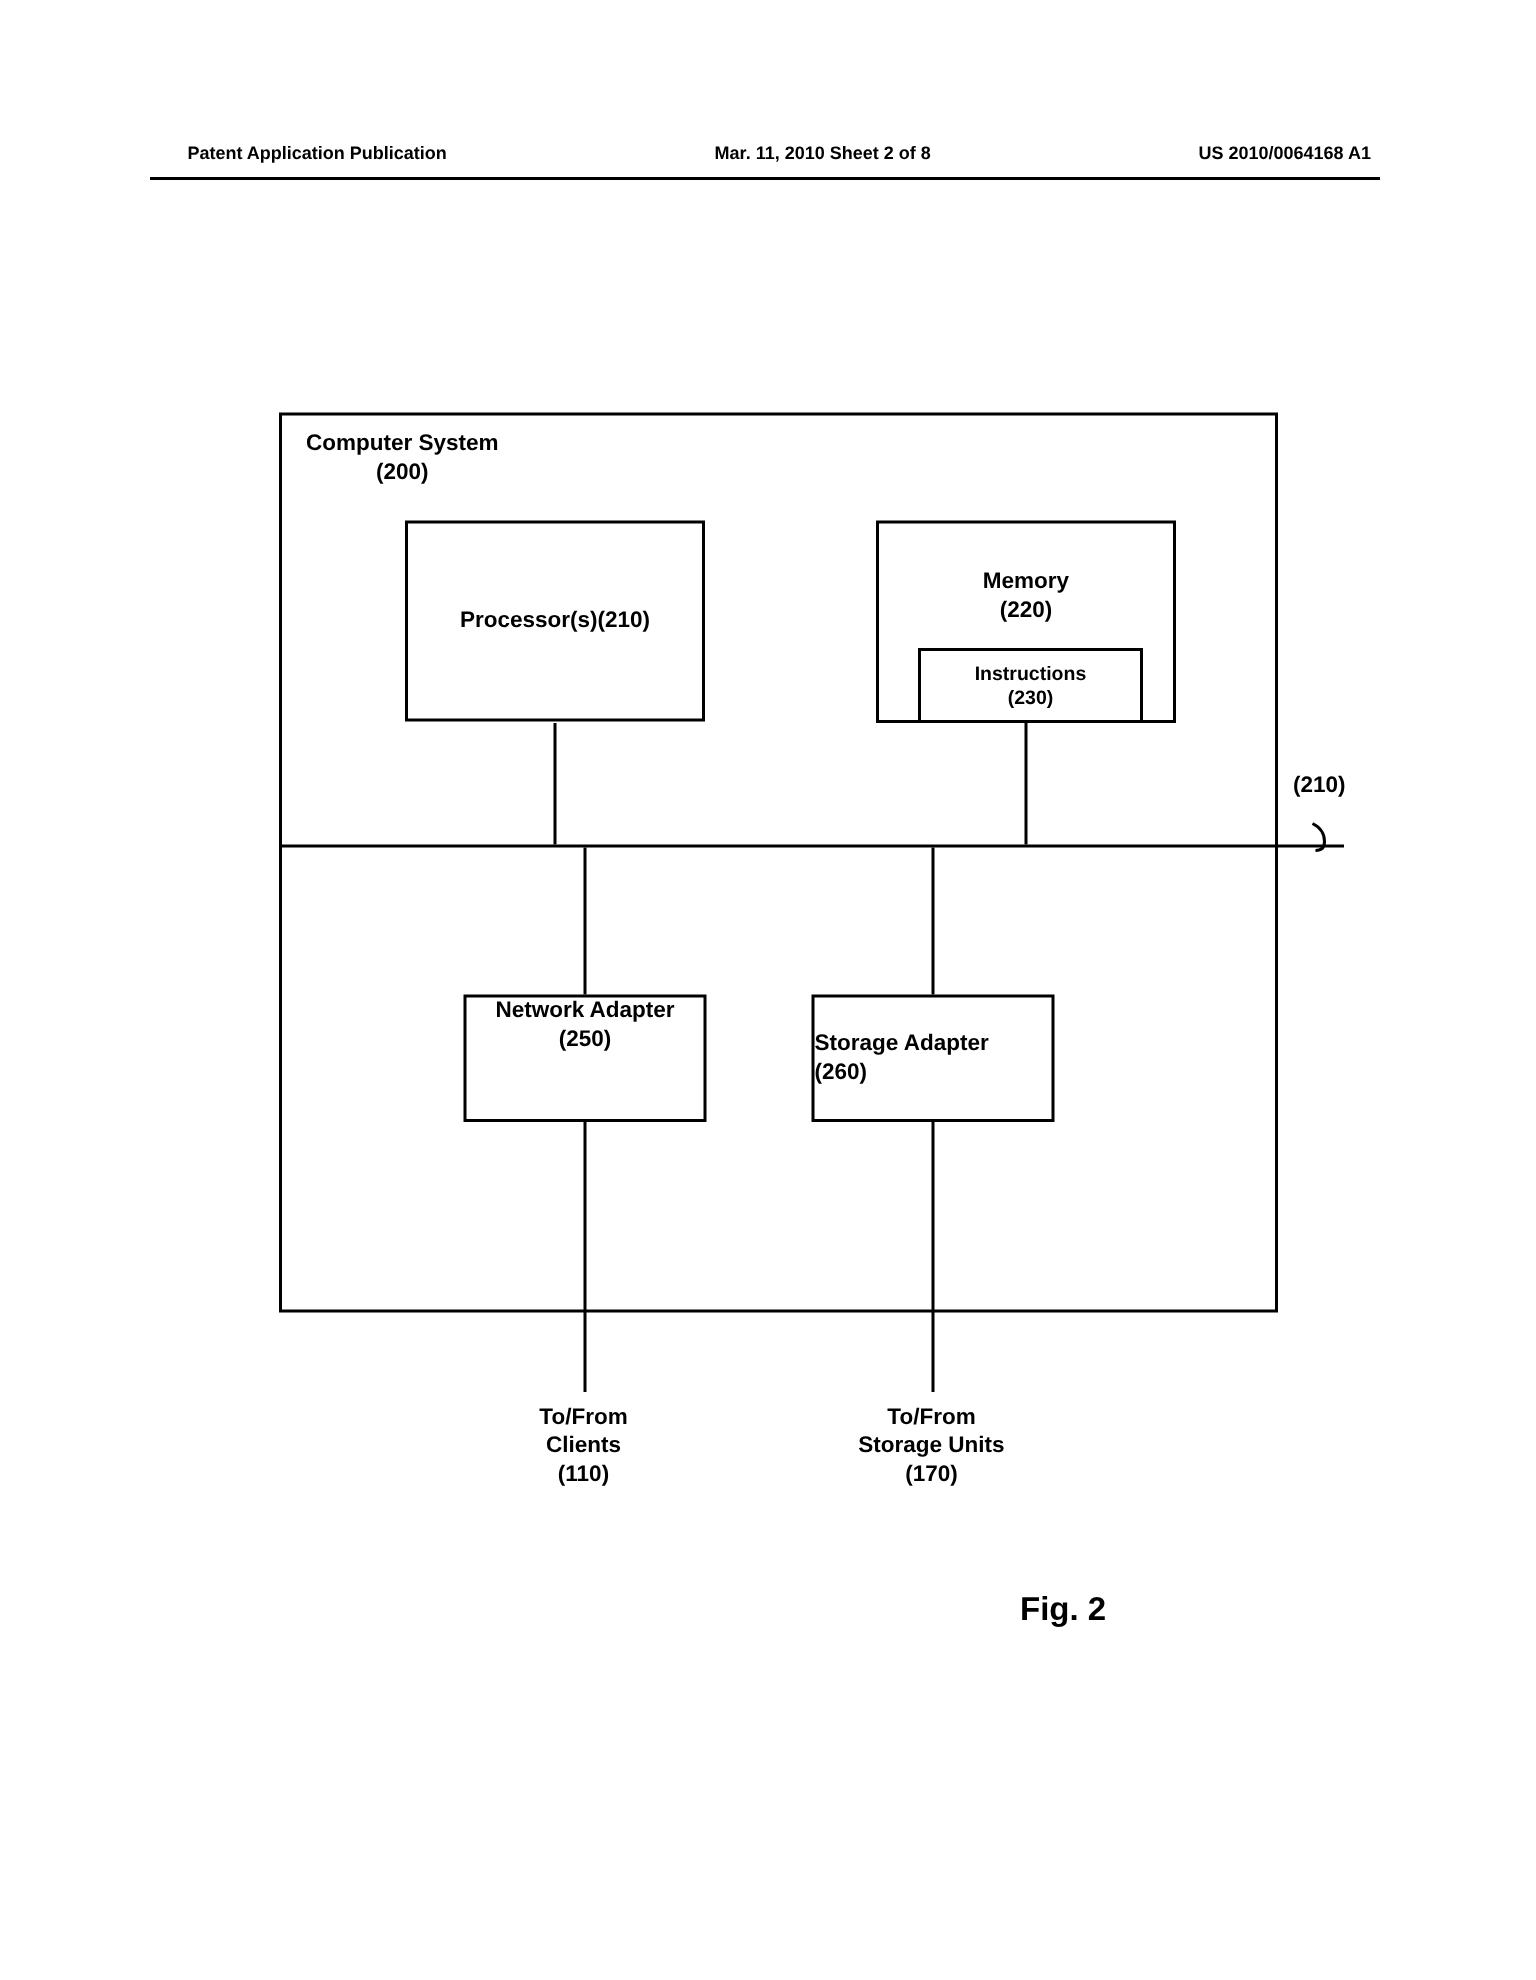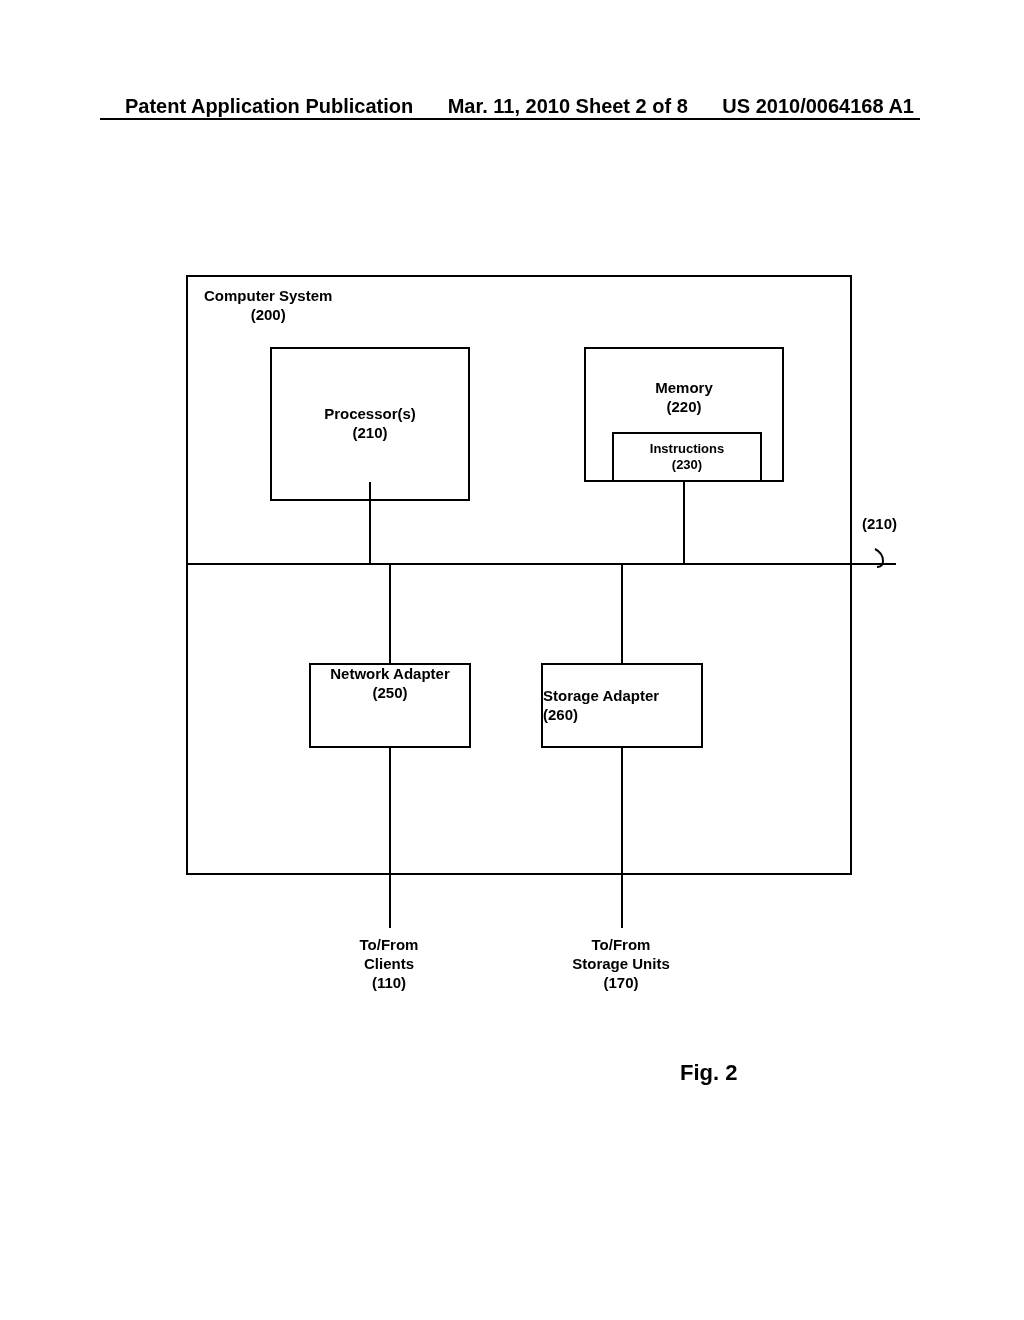--- a/index.html
+++ b/index.html
@@ -12,21 +12,21 @@
       color: #000;
     }
     .header {
       position: absolute;
       top: 95px;
       left: 0;
       width: 100%;
       display: flex;
       justify-content: space-between;
       padding: 0 110px 0 125px;
-      font-size: 20px;
+      font-size: 12px;
       font-weight: bold;
     }
     .header-rule {
       position: absolute;
       top: 118px;
       left: 100px;
       width: 820px;
       height: 2px;
       background: #000;
     }
@@ -53,24 +53,24 @@
       text-align: center;
       font-size: 15px;
       font-weight: bold;
       line-height: 1.25;
     }
     .processor-box {
       position: absolute;
       left: 84px;
       top: 72px;
       width: 200px;
-      height: 154px;
-      border: 2px solid #000;
-      display: flex;
-      flex-direction: column;
+      height: 134px;
+      border: 2px solid #000;
+      display: flex;
+      flex-direction: row;
       align-items: center;
       justify-content: center;
       font-size: 15px;
       font-weight: bold;
       line-height: 1.25;
       text-align: right;
     }
     .memory-box {
       position: absolute;
       left: 398px;

